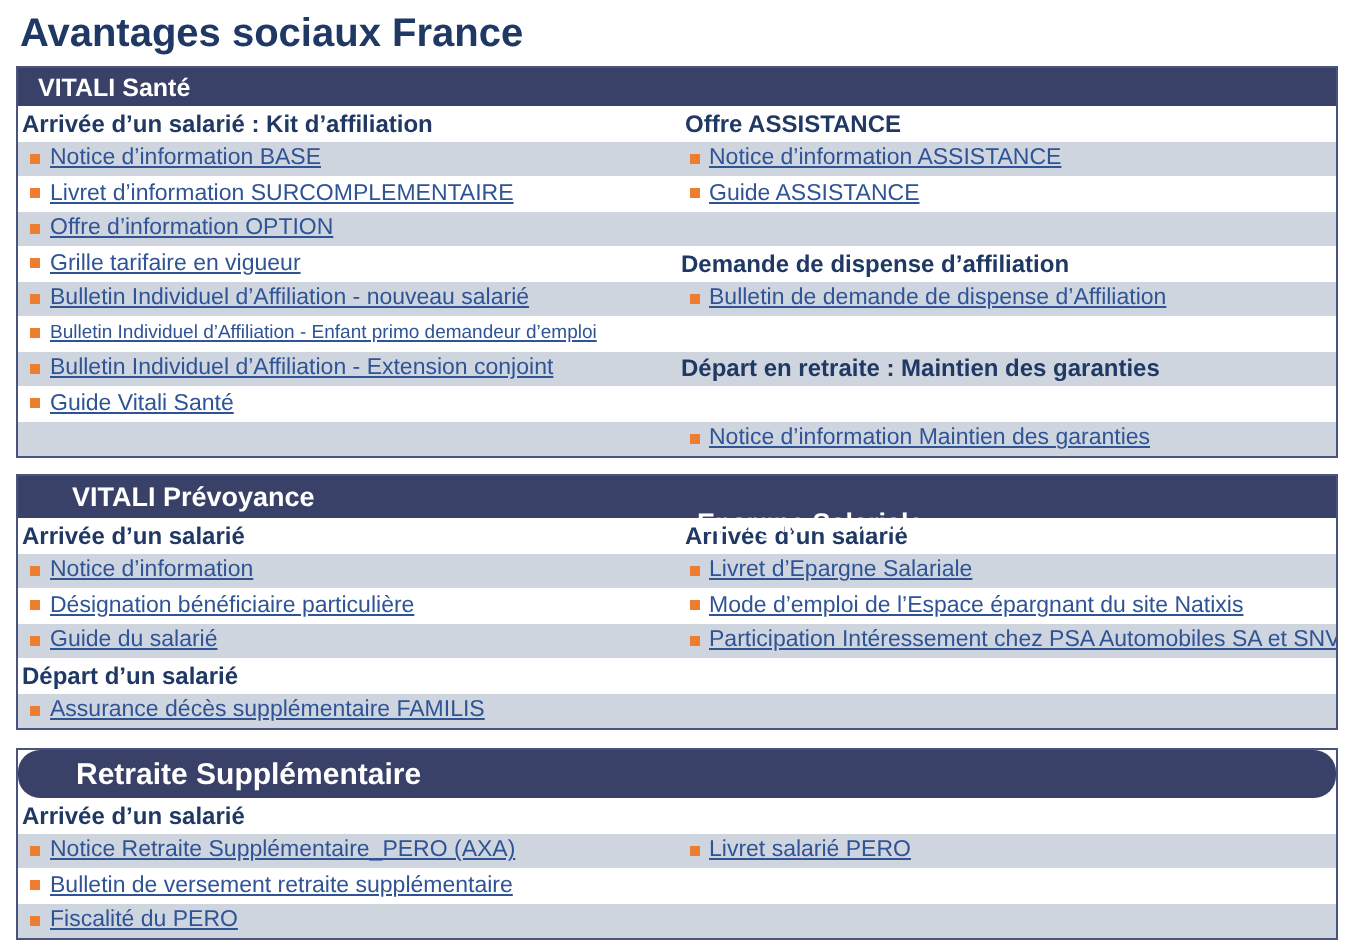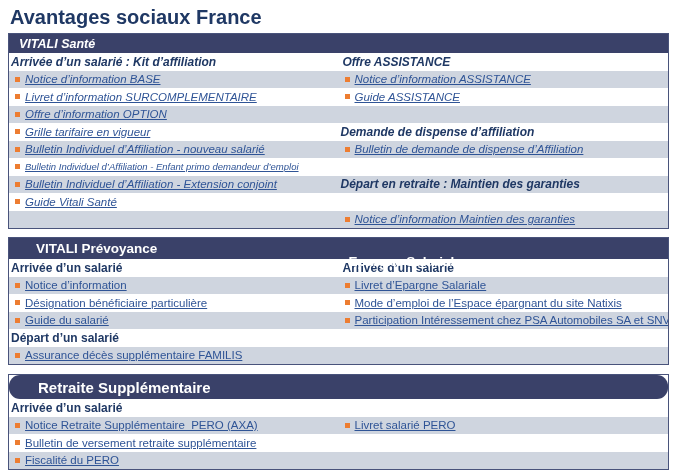--- a/index.html
+++ b/index.html
@@ -11,21 +11,21 @@
   .page-title{
     color:var(--header-text,#1F3864);
     font-size:20px;font-weight:bold;
     padding:5px 0 4px 10px;height:24px;line-height:24px;
   }
   .section{
     width:659px;margin-left:8px;
     border:1px solid #49537B;
     background:#ffffff;
   }
-  .section-s1{margin-bottom:8px;font-style:italic;}
+  .section-s1{margin-bottom:8px;}
   .section-s2{margin-bottom:9px;}
   .bar{
     position:relative;
     background:var(--bar-bg,#3A4169);
     color:#ffffff;font-weight:bold;
     display:flex;align-items:center;
   }
   .section-s1 .bar{height:19px;font-size:12.5px;}
   .section-s2 .bar{height:21px;font-size:13.5px;text-align:center;}
   .section-s3 .bar{height:24px;font-size:15px;border-radius:11px;}

